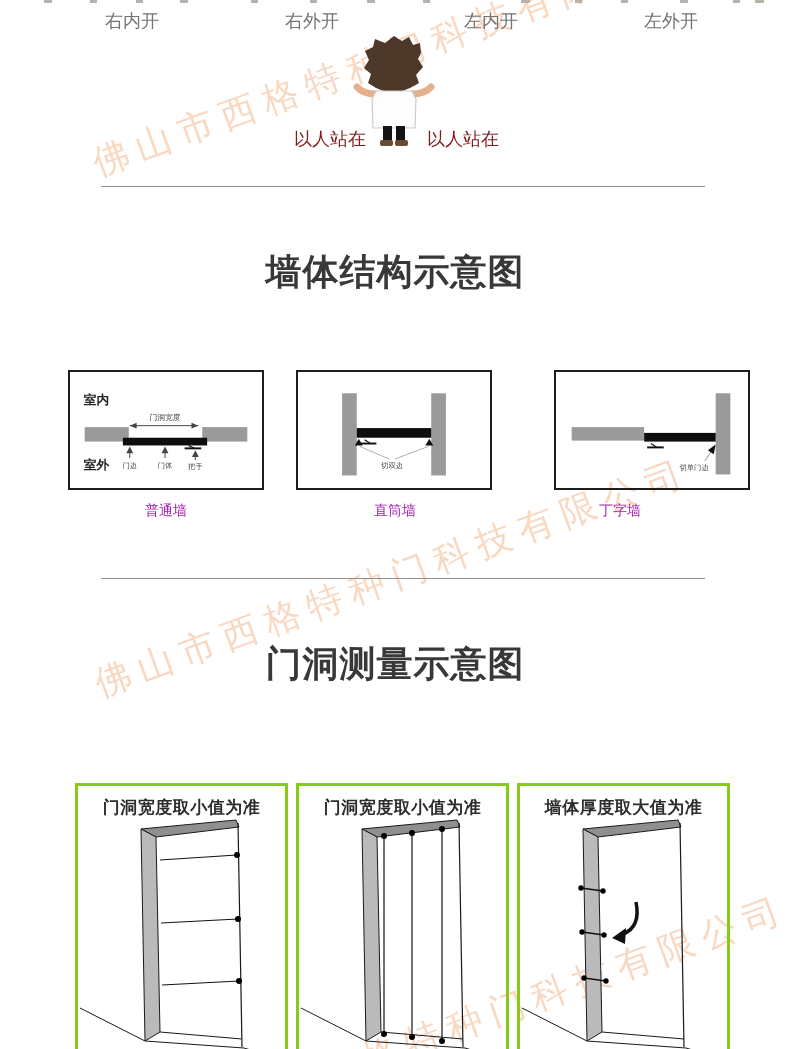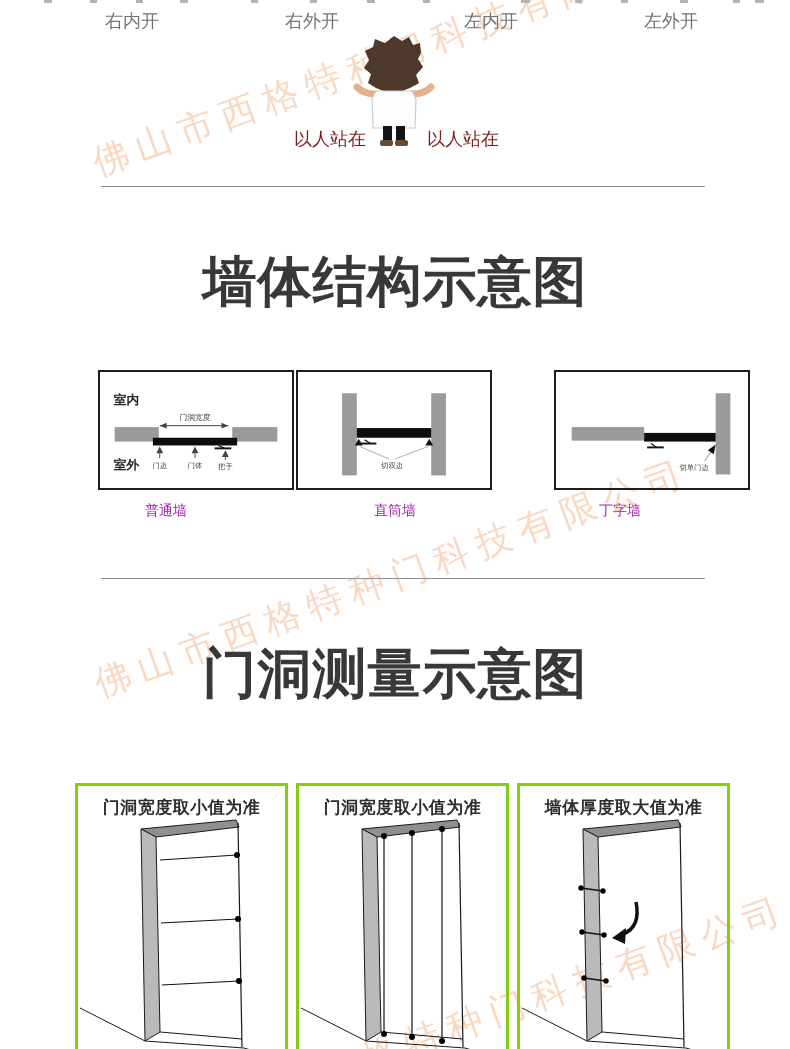--- a/index.html
+++ b/index.html
@@ -20,29 +20,29 @@
   .tick { position:absolute; top:0; height:3px; background:#b9b2aa; }
   
   .layer { position:absolute; inset:0; z-index:1; }
   .top-label { position:absolute; top:9px; font-size:18px; color:#737373; transform:translateX(-50%); white-space:nowrap; }
   .note-text { position:absolute; top:127px; font-size:18px; color:#7f1d1d; white-space:nowrap; }
   .figure-svg { position:absolute; left:352px; top:36px; }
   .divider { position:absolute; left:101px; width:604px; height:1px; background:#909090; }
   .divider-1 { top:186px; } .divider-2 { top:578px; }
   .section-title {
     position:absolute; left:0; width:100%; text-align:center;
-    font-size:54px; font-weight:700; color:#383838; letter-spacing:1px; line-height:1.1;
+    font-size:36px; font-weight:700; color:#383838; letter-spacing:1px; line-height:1.1;
   }
   .title-1 { top:252px; } .title-2 { top:644px; }
   .wall-box {
     position:absolute; top:370px; width:192px; height:116px;
     border:2px solid #1d1d1d; background:transparent;
   }
   .wall-box svg { display:block; width:100%; height:100%; }
-  .wb-1 { left:68px;margin-left:30px; } .wb-2 { left:296px; } .wb-3 { left:522px;margin-left:32px; }
+  .wb-1 { left:68px; } .wb-2 { left:296px; } .wb-3 { left:522px;margin-left:32px; }
   .caption { position:absolute; top:502px; font-size:14px; color:#a21caf; transform:translateX(-50%); white-space:nowrap; }
   .measure-box {
     position:absolute; top:783px; width:207px; height:273px;
     border:3px solid #84cc16; background:transparent;
   }
   .mb-1 { left:75px; } .mb-2 { left:296px; } .mb-3 { left:517px; }
   .measure-box svg { position:absolute; left:0; top:0; width:100%; height:100%; }
   .measure-header {
     position:absolute; top:10px; left:0; width:100%; text-align:center;
     font-size:17px; font-weight:700; color:#2d2d2d; letter-spacing:0.5px; z-index:2;

